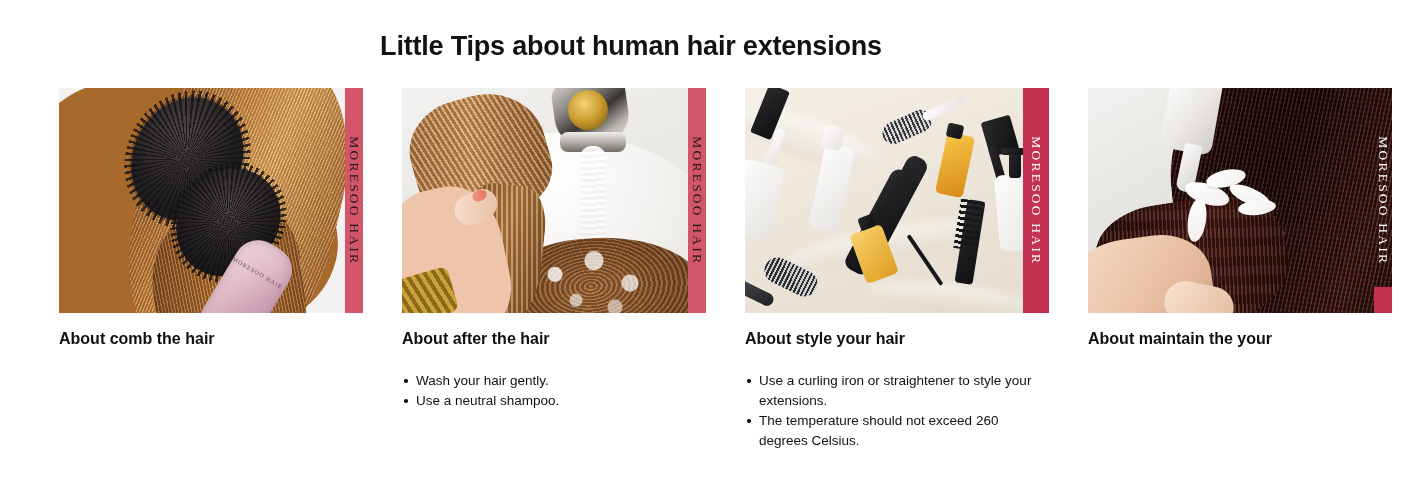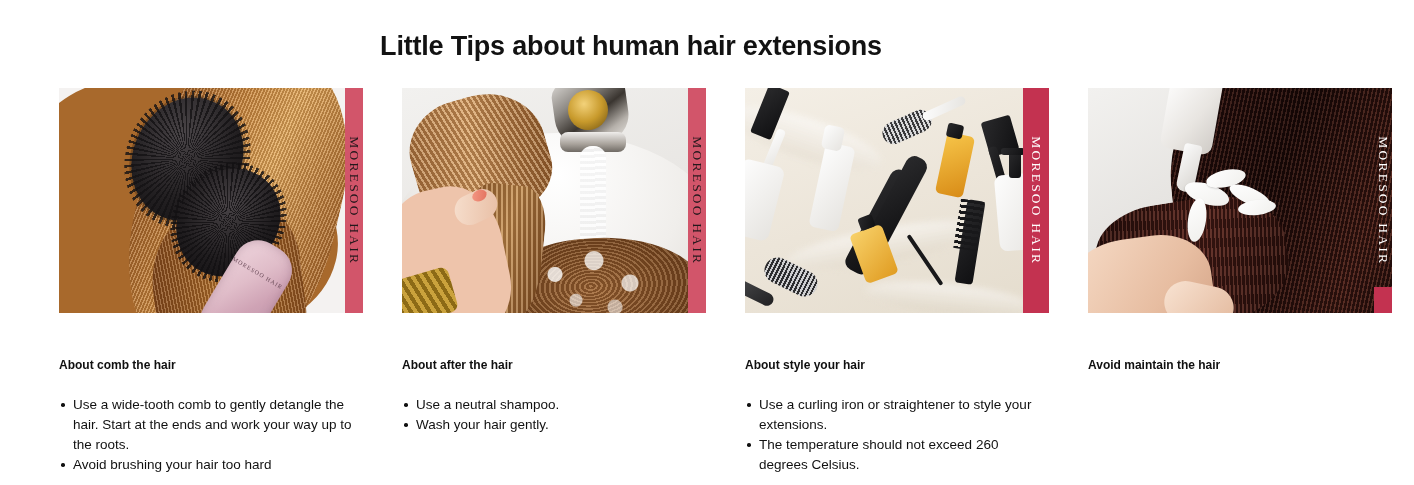--- a/index.html
+++ b/index.html
@@ -65,22 +65,22 @@
     font-family:"Liberation Serif", serif;
     line-height:1;
   }
   .brand-text.dark{ color:#23181c; }
   .brand-text.light{ color:#ffffff; }
   
   .brand-band.wide{ width:26px; }
 
   
   .card-heading{
-    margin-top:45px;
-    font-size:12px;
+    margin-top:16px;
+    font-size:16px;
     font-weight:700;
     color:#101010;
     line-height:1.2;
   }
   .card-list{
     list-style:none;
     margin:23px 0 0 0;
     padding:0;
   }
   .card-list li{
@@ -384,24 +384,20 @@
         <div class="brush-head"></div>
         <div class="brush-head2"></div>
         <div class="brush-handle"></div>
         <div class="brush-logo">MORESOO HAIR</div>
       </div>
       <div class="brand-band rose">
         <span class="brand-text dark">MORESOO HAIR</span>
       </div>
     </div>
     <h2 class="card-heading">About comb the hair</h2>
-    <ul class="card-list">
-      <li>Use a wide-tooth comb to gently detangle the hair. Start at the ends and work your way up to the roots.</li>
-      <li>Avoid brushing your hair too hard</li>
-    </ul>
   </div>
 
   <div class="card">
     <div class="card-figure">
       <div class="photo ph2">
         <div class="sink"></div>
         <div class="faucet-body"></div>
         <div class="faucet-gold"></div>
         <div class="faucet-spout"></div>
         <div class="water"></div>
@@ -413,22 +409,22 @@
         <div class="finger"></div>
         <div class="nail"></div>
         <div class="watch"></div>
       </div>
       <div class="brand-band rose">
         <span class="brand-text dark">MORESOO HAIR</span>
       </div>
     </div>
     <h2 class="card-heading">About after the hair</h2>
     <ul class="card-list">
+      <li>Wash your hair gently.</li>
       <li>Use a neutral shampoo.</li>
-      <li>Wash your hair gently.</li>
     </ul>
   </div>
 
   <div class="card">
     <div class="card-figure">
       <div class="photo ph3">
 
         <div class="cloth-fold" style="left:-20px;top:30px;width:160px;height:40px;transform:rotate(18deg);"></div>
         <div class="cloth-fold" style="left:40px;top:140px;width:200px;height:34px;transform:rotate(-10deg);"></div>
         <div class="cloth-fold" style="left:120px;top:196px;width:170px;height:30px;transform:rotate(6deg);"></div>
@@ -491,16 +487,16 @@
         <div class="cream" style="left:100px;top:110px;width:18px;height:44px;transform:rotate(8deg);"></div>
         <div class="cream" style="left:150px;top:112px;width:38px;height:15px;transform:rotate(-6deg);"></div>
         <div class="hand4"></div>
         <div class="thumb4"></div>
         <div class="pink-sliver"></div>
       </div>
       <div class="brand-band clear">
         <span class="brand-text light">MORESOO HAIR</span>
       </div>
     </div>
-    <h2 class="card-heading">Avoid maintain the hair</h2>
+    <h2 class="card-heading">About maintain the your</h2>
   </div>
 
 </div>
 
 </body></html>

